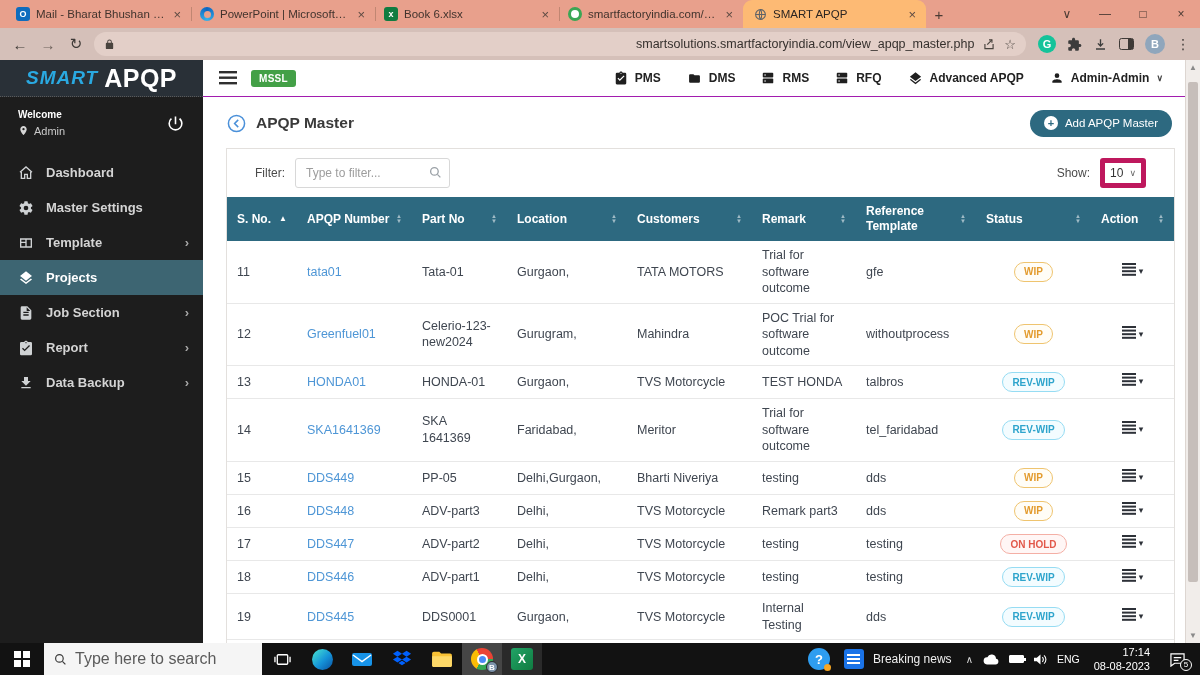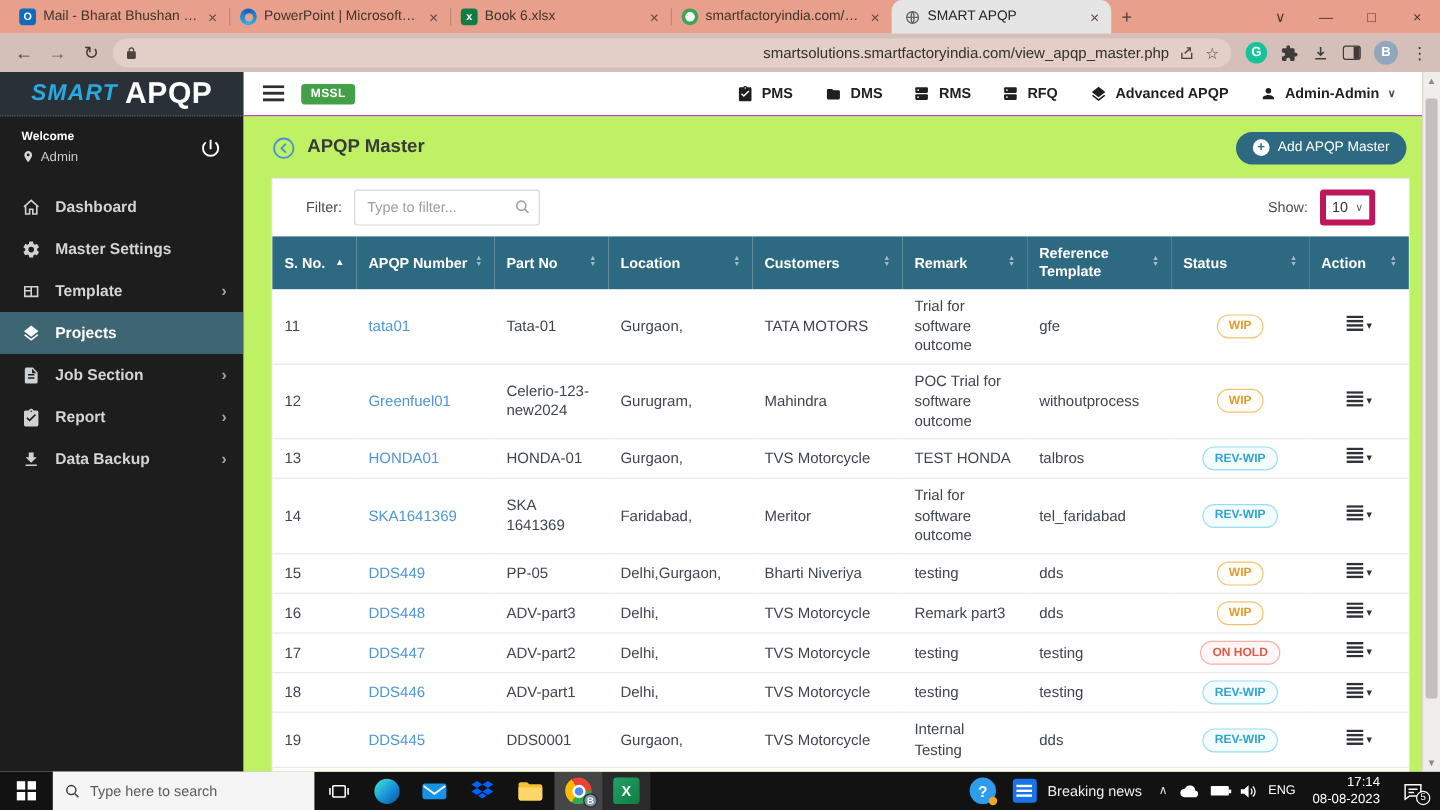--- a/index.html
+++ b/index.html
@@ -4,21 +4,21 @@
 <style>
   * { margin:0; padding:0; box-sizing:border-box; font-family:"Liberation Sans", sans-serif; }
   html,body { width:1200px; height:675px; overflow:hidden; }
   .screen { position:relative; width:1200px; height:675px; background:#eae7e4; overflow:hidden; }
 
   
   .tabstrip { height:28px; background:#e8a08c; display:flex; align-items:stretch; padding-left:8px; }
   .tab { width:183px; display:flex; align-items:center; gap:6px; padding:0 8px; font-size:11.5px; color:#41332d; cursor:default; position:relative; }
   .tab .tab-title { flex:1; white-space:nowrap; overflow:hidden; text-overflow:ellipsis; }
   .tab .tab-close { font-size:13px; color:#5d4a42; padding:0 2px; }
-  .tab.active { background:#e5e5e5; border-radius:9px 9px 0 0; color:#2b2522;padding-left:10px; }
+  .tab.active { background:#fdba74; border-radius:9px 9px 0 0; color:#2b2522;padding-left:10px; }
   .tab-sep { width:1px; height:14px; background:#c08672; align-self:center; }
   .newtab { width:26px; display:flex; align-items:center; justify-content:center; font-size:15px; color:#4a3a33; }
   .wincontrols { margin-left:auto; display:flex; align-items:center; }
   .winbtn { width:38px; height:28px; display:flex; align-items:center; justify-content:center; font-size:12px; color:#4a3a33; }
   .tabicon { width:14px; height:14px; flex:0 0 14px; display:flex; align-items:center; justify-content:center; font-size:9px; font-weight:bold; color:#fff; }
   .ti-outlook { background:#0f6cbd; border-radius:3px; }
   .ti-m365 { border-radius:50%; background:conic-gradient(#0b64c0,#36b1e8,#0b64c0); position:relative; }
   .ti-m365::after { content:""; position:absolute; inset:3.5px; border-radius:50%; background:#e8a08c; }
   .ti-excel { background:#107c41; border-radius:3px; }
   .ti-sfi { border-radius:50%; border:3px solid #3aa655; background:#fff; }
@@ -51,21 +51,21 @@
   .side-item.active { background:#3d6572; color:#fff; }
   .side-item svg { flex:0 0 16px; }
 
   .main { flex:1; display:flex; flex-direction:column; min-width:0; }
   .appnav { height:37px; background:#fff; border-bottom:1px solid #a21caf; display:flex; align-items:center; padding:0 16px; gap:14px; }
   .mssl { background:#43a047; color:#fff; font-size:10px; font-weight:bold; padding:3px 8px; border-radius:3px; letter-spacing:.3px; }
   .appnav-right { margin-left:auto; display:flex; align-items:center; gap:26px; margin-right:6px; }
   .appnav-item { display:flex; align-items:center; gap:7px; font-size:12px; font-weight:700; color:#222; cursor:pointer; }
   .appnav-item .dd { font-size:9px; color:#444; }
 
-  .content { height:546px; overflow:hidden; padding:8px 13px 0 24px; background:#bef264; }
+  .content { height:546px; overflow:hidden; padding:8px 13px 0 24px; background:#ffffff; }
   .page-head { height:36px; display:flex; align-items:center; gap:10px; }
   .page-title { font-size:15.5px; font-weight:600; color:#3a3a3a; }
   .addbtn { margin-left:auto; background:#2d6980; color:#fff; border:none; border-radius:14px; height:27px; padding:0 14px; font-size:11.5px; display:flex; align-items:center; gap:7px; cursor:pointer; }
   .addbtn .plus { width:14px; height:14px; border-radius:50%; background:#fff; color:#2d6980; font-weight:bold; font-size:11px; display:flex; align-items:center; justify-content:center; }
 
   .card { width:947px; background:#fff; margin-top:8px; box-shadow:0 0 0 1px #e3e0dd; }
   .filterrow { display:flex; align-items:center; padding:9px 28px; }
   .filterlabel { font-size:12px; color:#4a4a4a; margin-right:10px; }
   .filterbox { position:relative; }
   .filterbox input { width:155px; height:30px; border:1px solid #d8d8d8; border-radius:3px; padding:0 28px 0 10px; font-size:12px; color:#333; outline:none; background:#fff; }
@@ -95,21 +95,21 @@
   .vscroll { width:15px; flex:0 0 15px; background:#f1edea; border-left:1px solid #ddd6d1; position:relative; }
   .vscroll .arr { position:absolute; left:0; width:100%; text-align:center; font-size:8px; color:#8a8a8a; }
   .vscroll .thumb { position:absolute; left:2px; right:2px; top:22px; height:500px; background:#c6beba; border-radius:2px; }
 
   
   .taskbar { height:32px; background:#121212; display:flex; align-items:center; color:#fff; }
   .tb-start { width:44px; height:32px; display:flex; align-items:center; justify-content:center; }
   .winlogo { display:grid; grid-template-columns:7px 7px; grid-template-rows:7px 7px; gap:1.5px; }
   .winlogo span { background:#fff; }
   .tb-search { width:218px; height:32px; background:#f5f5f5; display:flex; align-items:center; gap:8px; padding:0 10px; }
-  .tb-search input { border:none; outline:none; background:transparent; font-size:12px; color:#333; width:160px; }
+  .tb-search input { border:none; outline:none; background:transparent; font-size:16px; color:#333; width:160px; }
   .tb-search input::placeholder { color:#5a5a5a; }
   .tb-ic { width:40px; height:32px; display:flex; align-items:center; justify-content:center; position:relative; }
   .tb-ic.hl { background:rgba(255,255,255,.22); }
   .tb-ic.hl2 { background:rgba(255,255,255,.10); }
   .ic-edge { width:21px; height:21px; border-radius:50%; background:linear-gradient(135deg,#49e8d1,#1593d8 55%,#0a50a0); }
   .ic-chrome { width:22px; height:22px; border-radius:50%; background:conic-gradient(from -30deg,#ea4335 0 120deg,#34a853 120deg 240deg,#fbbc05 240deg 360deg); position:relative; }
   .ic-chrome::after { content:""; position:absolute; inset:5.5px; background:#4a8af4; border:2px solid #fff; border-radius:50%; }
   .chrome-badge { position:absolute; right:4px; bottom:2px; width:12px; height:12px; border-radius:50%; background:#7d93ab; color:#fff; font-size:8px; font-weight:bold; display:flex; align-items:center; justify-content:center; border:1px solid #2a2a2a; }
   .ic-excel { width:22px; height:22px; border-radius:3px; background:linear-gradient(135deg,#21a366,#107c41); color:#fff; font-weight:bold; font-size:12px; display:flex; align-items:center; justify-content:center; }
   .ic-help { width:22px; height:22px; border-radius:50%; background:#2e9df0; color:#fff; font-weight:bold; font-size:13px; display:flex; align-items:center; justify-content:center; position:relative; }

